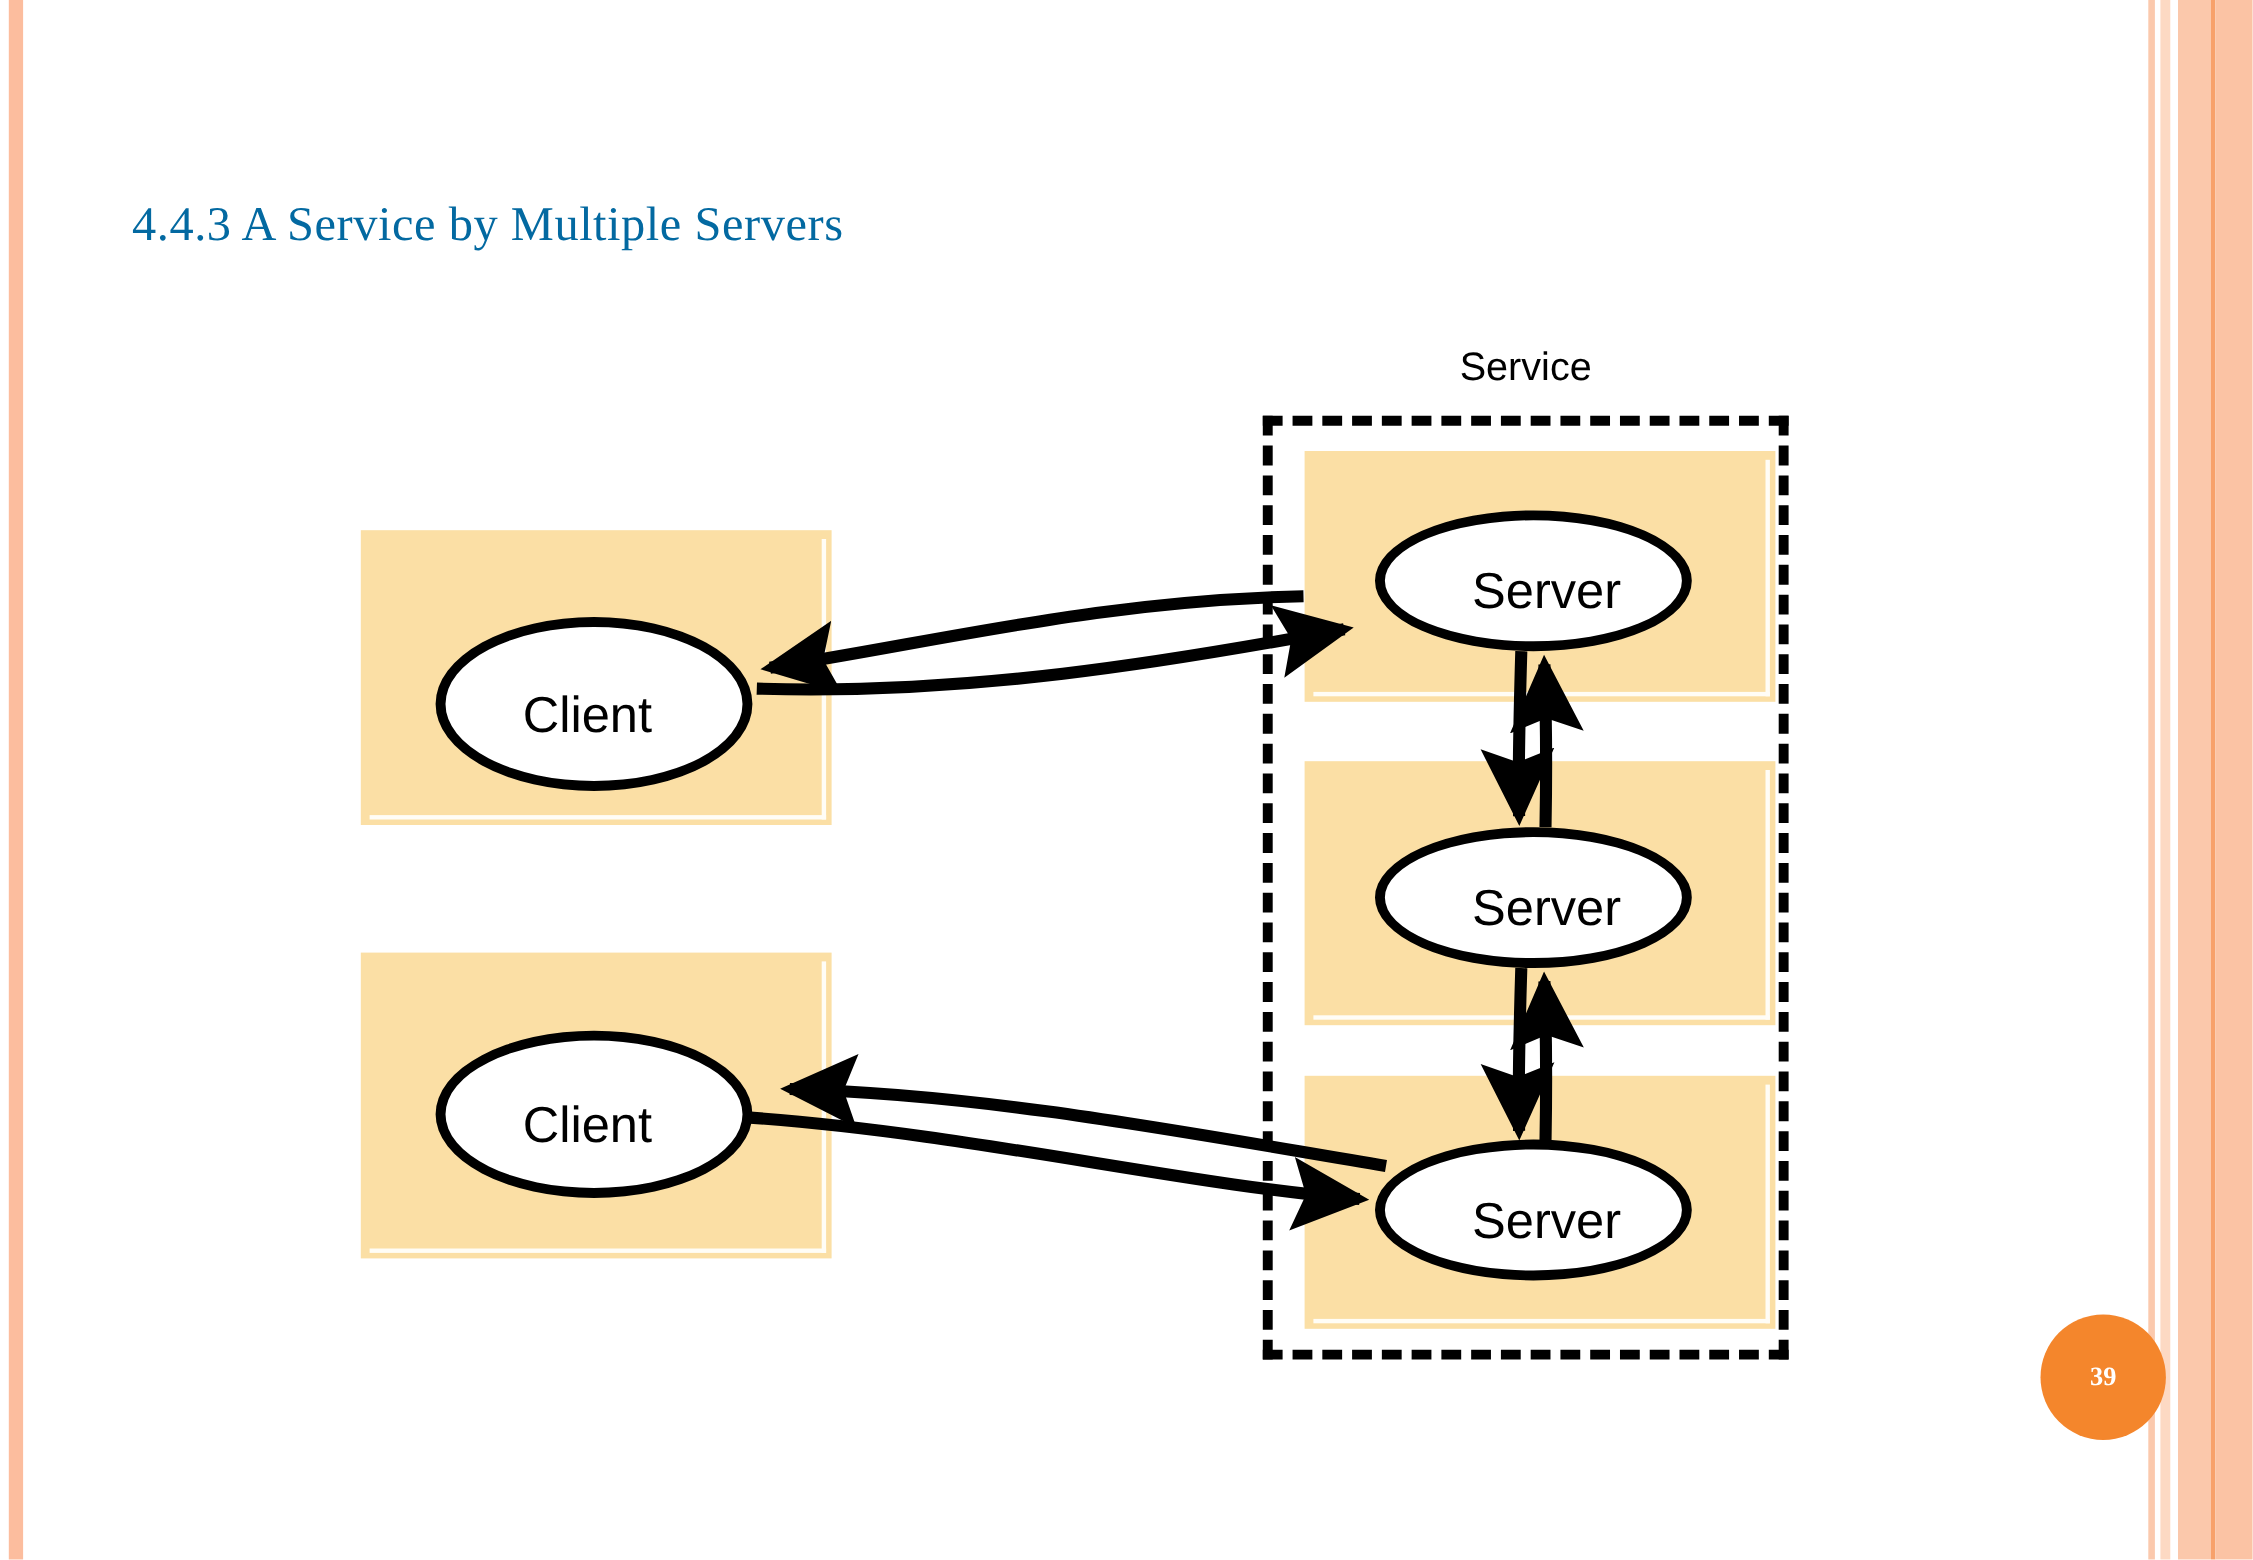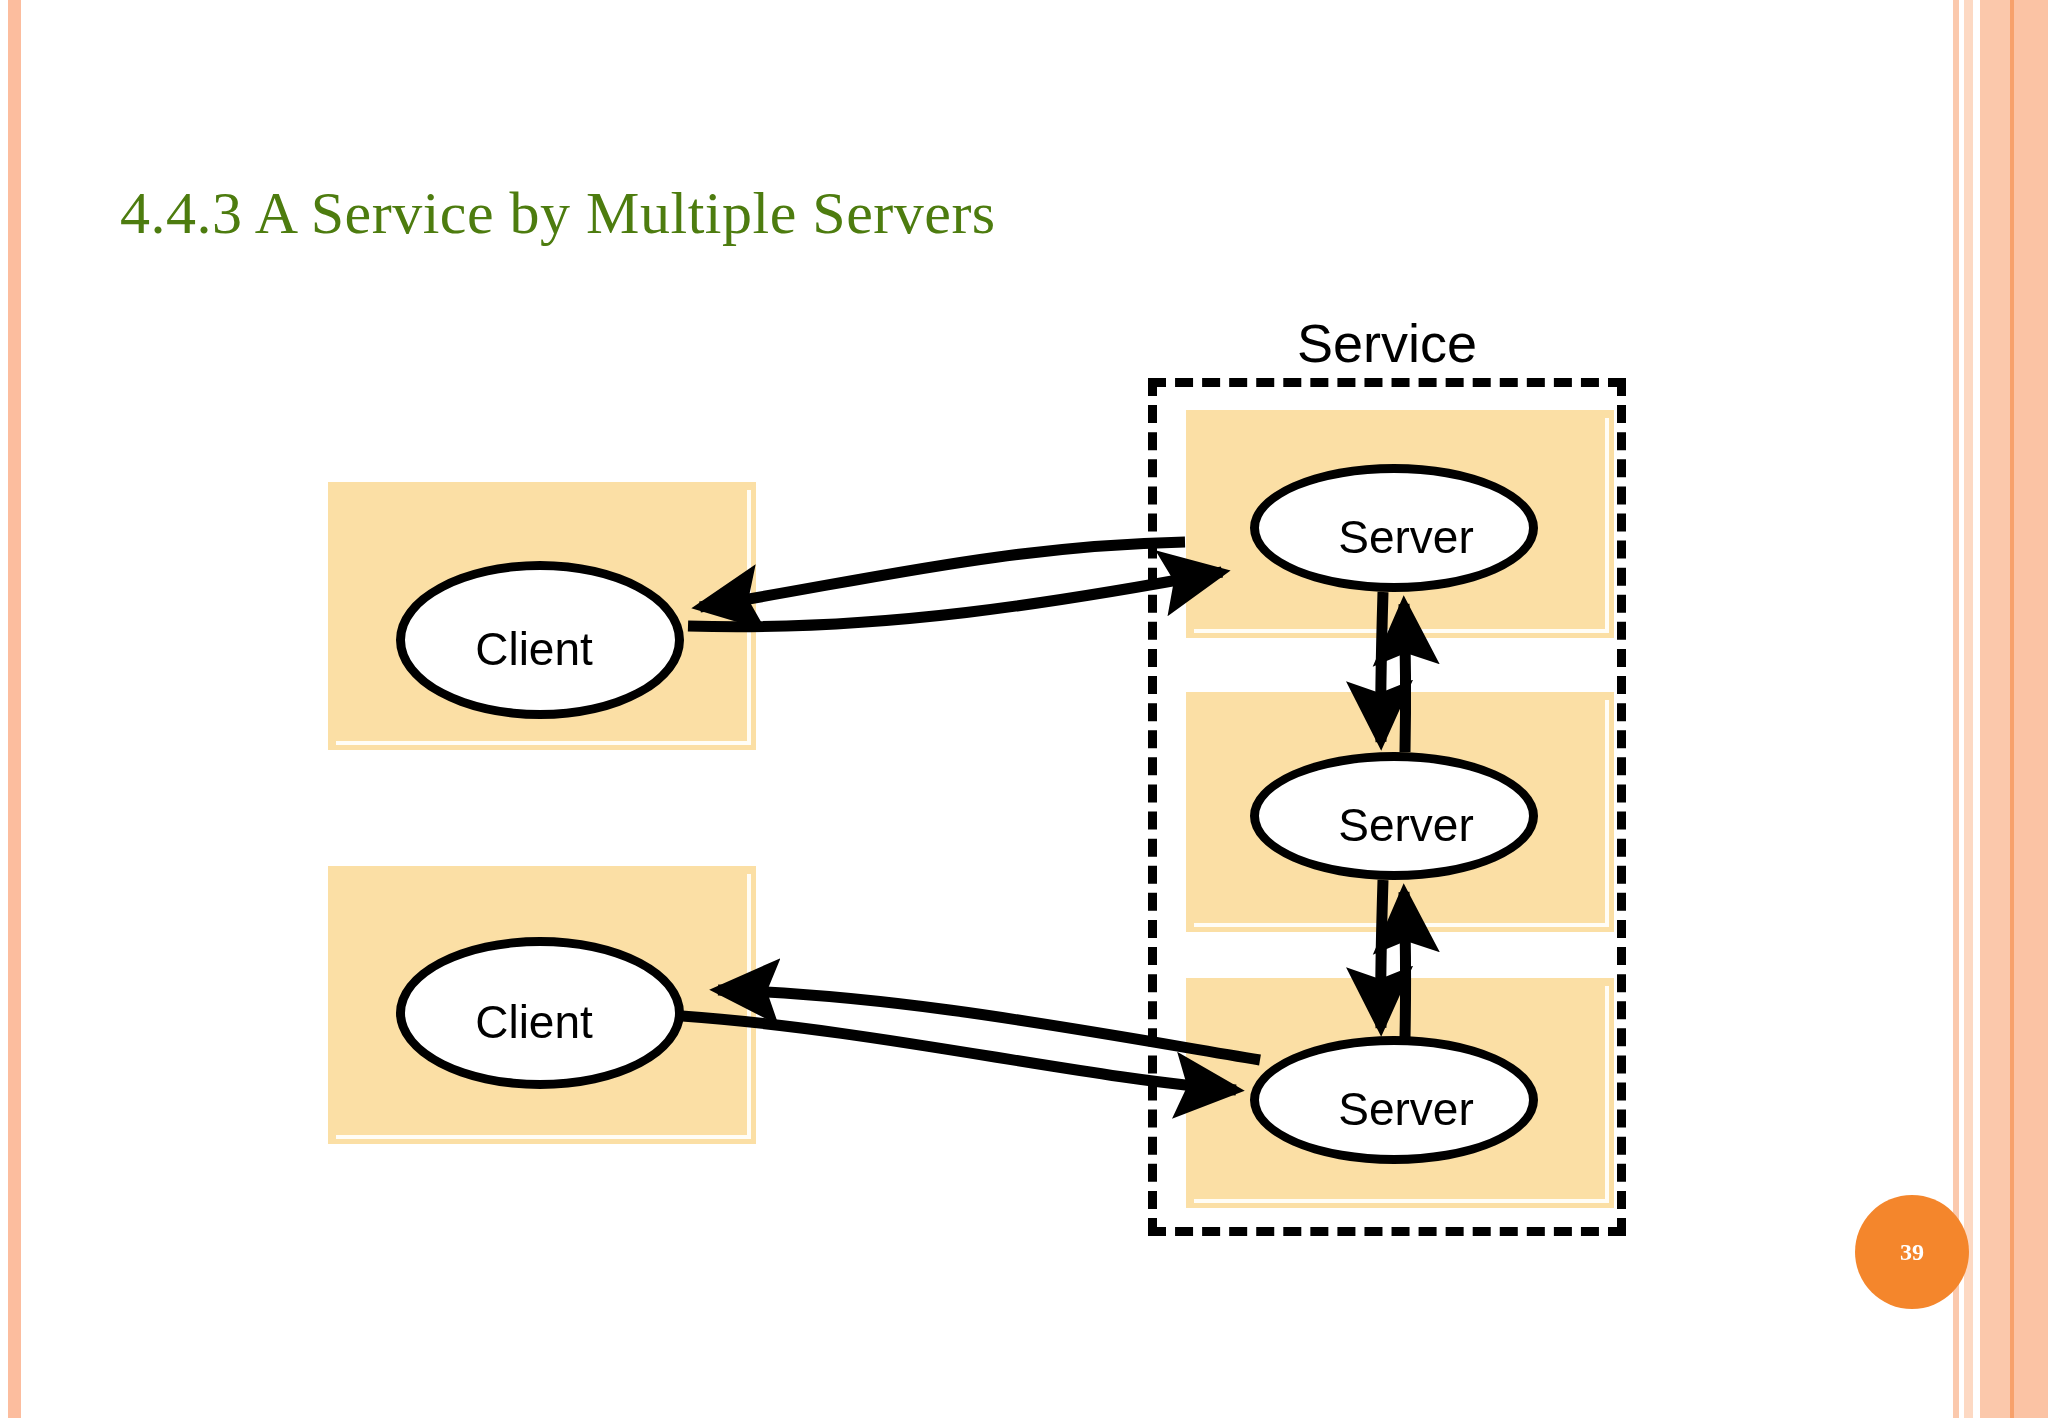--- a/index.html
+++ b/index.html
@@ -29,36 +29,36 @@
   .stripe-right-3 { left: 1980px; width: 30px;  background: #fbc8ab; }
   .stripe-right-4 { left: 2010px; width: 4px;   background: #f7a16b; }
   .stripe-right-5 { left: 2014px; width: 34px;  background: #fbc3a4; }
 
   
   #slide-title {
     position: absolute;
     left: 120px;
     top: 180px;
     font-family: "Liberation Serif", "DejaVu Serif", serif;
-    font-size: 60px;
+    font-size: 44px;
     line-height: 1.1;
-    color: #4d7c0f;
+    color: #0369a1;
     letter-spacing: 0.5px;
     white-space: nowrap;
   }
 
   
   #service-label {
     position: absolute;
     left: 1148px;
     top: 312px;
     width: 478px;
     text-align: center;
     font-family: "Liberation Sans", sans-serif;
-    font-size: 54px;
+    font-size: 36px;
     color: #000000;
   }
 
   
   #service-boundary {
     position: absolute;
     left: 1148px;
     top: 378px;
     width: 478px;
     height: 858px;

